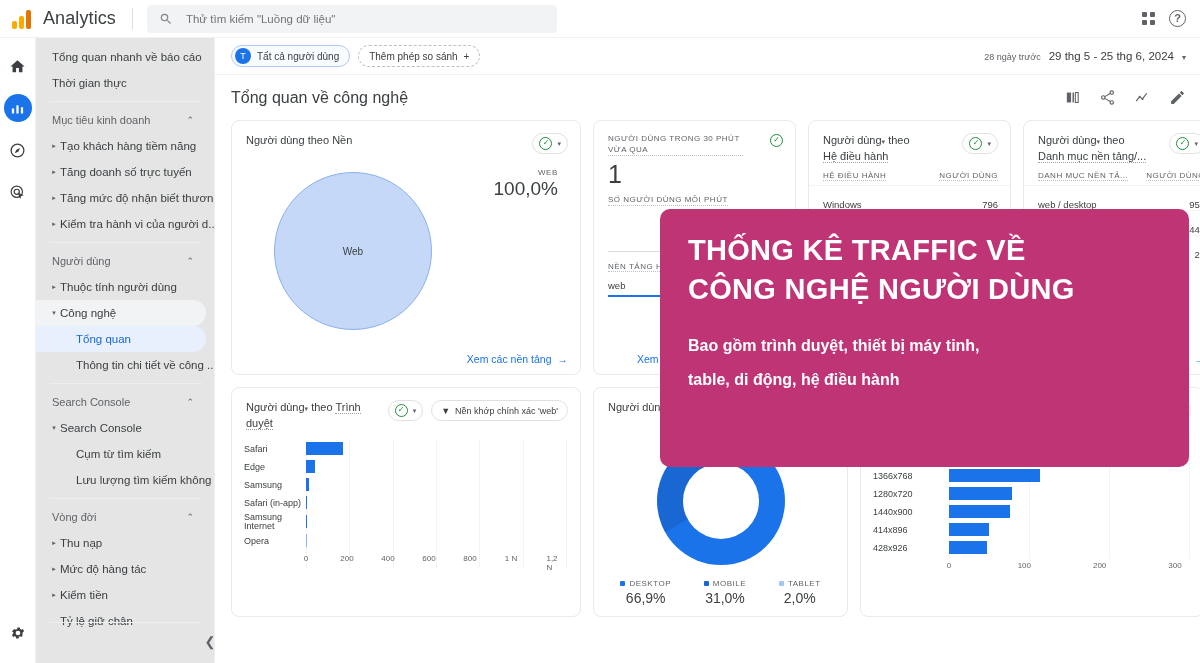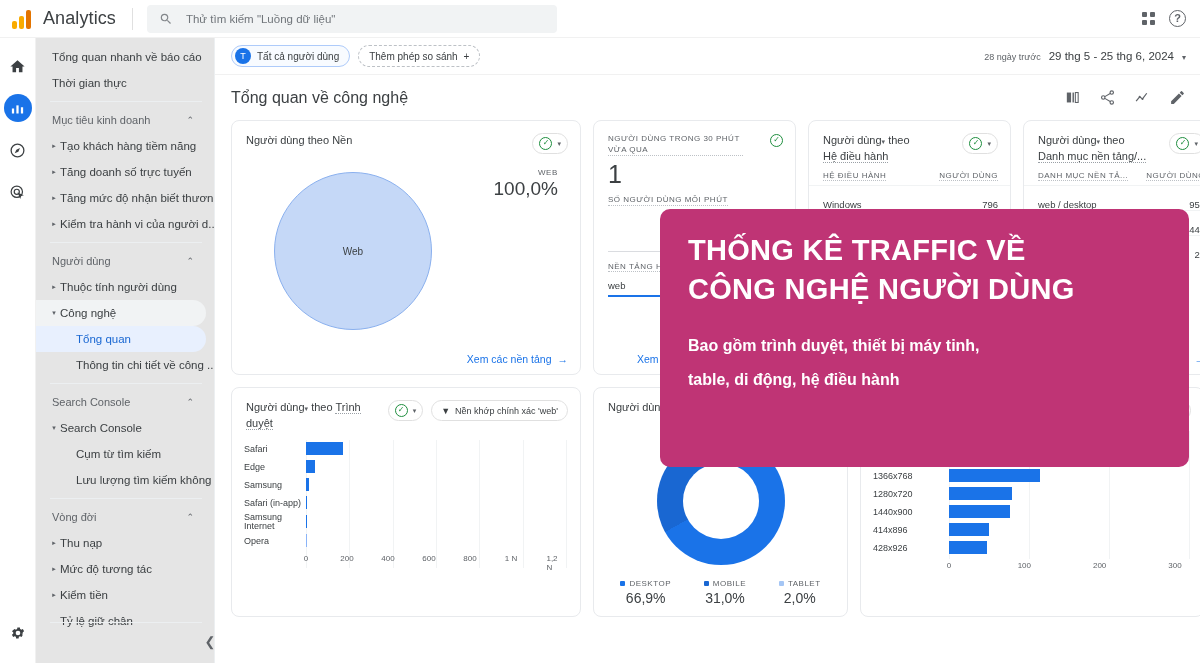--- a/index.html
+++ b/index.html
@@ -367,21 +367,21 @@
     <div class="nav-row section">
       <span>Vòng đời</span>
       <span class="caret">⌃</span>
     </div>
     <div class="nav-row child">
       <span class="arr">▸</span>
       <span>Thu nạp</span>
     </div>
     <div class="nav-row child">
       <span class="arr">▸</span>
-      <span>Mức độ tương tác</span>
+      <span>Mức độ hàng tác</span>
     </div>
     <div class="nav-row child">
       <span class="arr">▸</span>
       <span>Kiểm tiền</span>
     </div>
     <div class="nav-row child">
       <span class="arr"></span>
       <span>Tỷ lệ giữ chân</span>
     </div>
 

